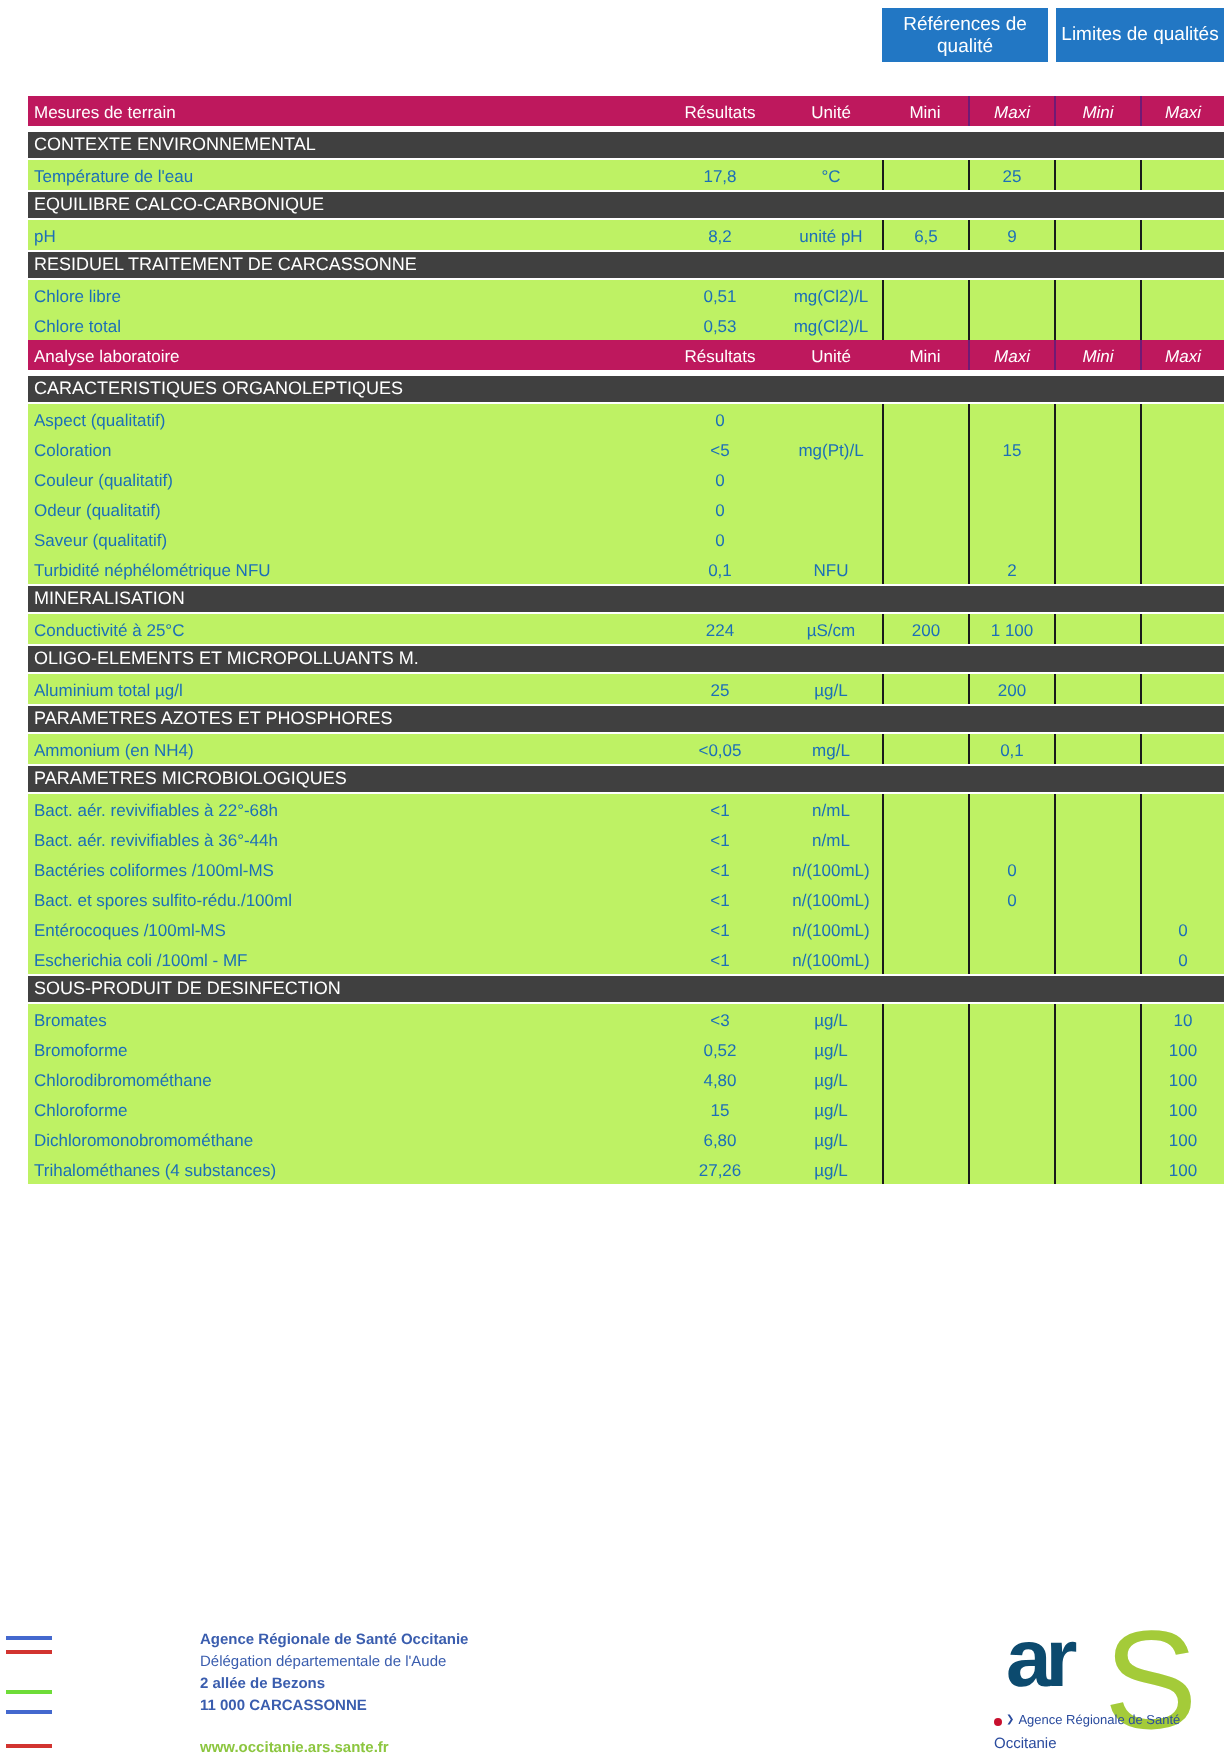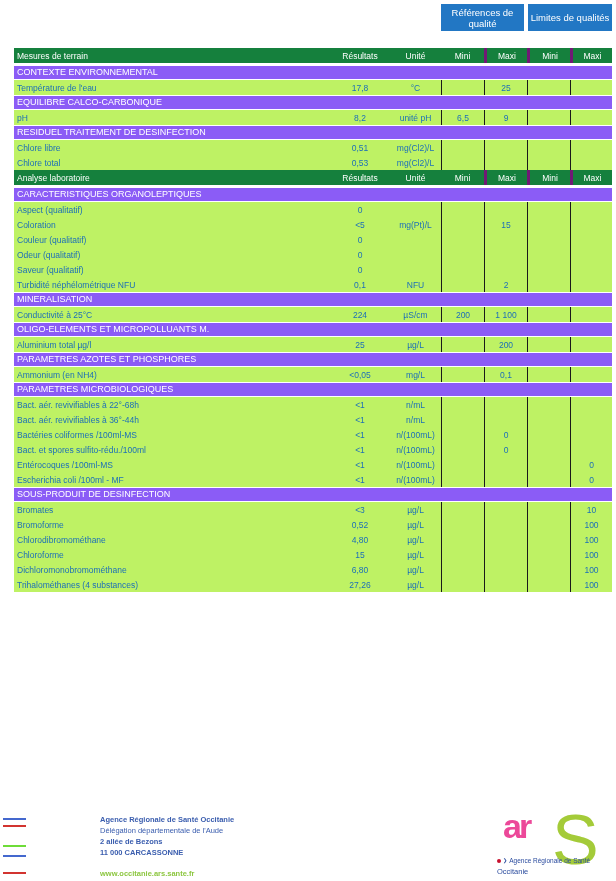--- a/index.html
+++ b/index.html
@@ -10,50 +10,50 @@
 
   
   .refbox-row { display:flex; height:27px; margin-bottom:17px; }
   .refbox-row .spacer { width:427px; }
   .refbox { width:83px; background:#2277C4; color:#fff; font-size:9.5px; line-height:11px;
             display:flex; align-items:center; justify-content:center; text-align:center; }
   .refbox2 { width:84px; margin-left:4px; }
 
   
   .table2 { }
-  .thead { display:flex; height:15px; background:#15803d; color:#fff; font-size:8.5px;
+  .thead { display:flex; height:15px; background:#be185d; color:#fff; font-size:8.5px;
            align-items:stretch; margin-bottom:3px; }
   .cl { flex:0 0 316px; padding-left:3px; text-align:left; white-space:nowrap; overflow:hidden;
         display:flex; align-items:center; }
   .cr { flex:0 0 60px; display:flex; align-items:center; justify-content:center; text-align:center; }
   .cu { flex:0 0 51px; display:flex; align-items:center; justify-content:center; text-align:left; }
   .cm { flex:0 0 43px; display:flex; align-items:center; justify-content:center; text-align:center; }
   .cm4 { flex:0 0 42px; }
-  .thead .cm2, .thead .cm3, .thead .cm4 { border-left:3px solid #701a75; }
-  .sbar { height:13px; line-height:13px; background:#8b5cf6; color:#fff; font-size:9px;
+  .thead .cm2, .thead .cm3, .thead .cm4 { border-left:1px solid #701a75;font-style:italic; }
+  .sbar { height:13px; line-height:13px; background:#404040; color:#fff; font-size:9px;
           padding-left:3px; margin:1px 0; white-space:nowrap; overflow:hidden; }
   .trow { display:flex; height:15px; background:#bef264; color:#1C6FB8; font-size:8.5px;
           align-items:stretch; }
   .trow .cm { border-left:1px solid #1a1a1a; }
 
   
   .footer { position:absolute; left:0; top:812px; width:616px; height:69px;padding-left:20px; }
   .mline { position:absolute; left:3px; width:23px; height:2px; }
   .m1 { top:6px;  background:#4468CE; }
   .m2 { top:13px; background:#D23430; }
   .m3 { top:33px; background:#6EDC38; }
   .m4 { top:43px; background:#4468CE; }
   .m5 { top:60px; background:#D23430; }
   .address { position:absolute; left:100px; top:2px; font-size:7.5px; line-height:11px; color:#3A5DAE; }
   .address .b { font-weight:bold; }
   .website { margin-top:10px; color:#8CC63F; font-weight:bold; cursor:pointer; }
 
   .ars { position:absolute; left:497px; top:2px; width:112px; height:66px; }
-  .ars-ar { position:absolute; left:6px; top:-5px; font-size:34px; font-weight:bold;
-            color:#ec4899; letter-spacing:-3px; line-height:1; }
+  .ars-ar { position:absolute; left:6px; top:-5px; font-size:41px; font-weight:bold;
+            color:#0c4a6e; letter-spacing:-3px; line-height:1; }
   .ars-s { position:absolute; left:55px; top:-9px; font-size:70px; color:#A4CB39; line-height:1; }
   .ars-sub { position:absolute; left:0; top:43px; display:flex; align-items:center; gap:2px;
              font-size:6.5px; color:#2A4B9E; white-space:nowrap; }
   .dot-red { width:4px; height:4px; border-radius:50%; background:#C8102E; flex:0 0 auto; }
   .chev { color:#2A4B9E; font-size:5px; line-height:1; }
   .ars-occ { position:absolute; left:0; top:53px; font-size:7.5px; color:#2A4B9E; }
 </style>
 </head>
 <body>
 
@@ -90,21 +90,21 @@
           <div class="sbar">EQUILIBRE CALCO-CARBONIQUE</div>
           <div class="trow">
             <span class="cl">pH</span>
             <span class="cr">8,2</span>
             <span class="cu">unité pH</span>
             <span class="cm cm1">6,5</span>
             <span class="cm cm2">9</span>
             <span class="cm cm3"></span>
             <span class="cm cm4"></span>
           </div>
-          <div class="sbar">RESIDUEL TRAITEMENT DE DESINFECTION</div>
+          <div class="sbar">RESIDUEL TRAITEMENT DE CARCASSONNE</div>
           <div class="trow">
             <span class="cl">Chlore libre</span>
             <span class="cr">0,51</span>
             <span class="cu">mg(Cl2)/L</span>
             <span class="cm cm1"></span>
             <span class="cm cm2"></span>
             <span class="cm cm3"></span>
             <span class="cm cm4"></span>
           </div>
           <div class="trow">

